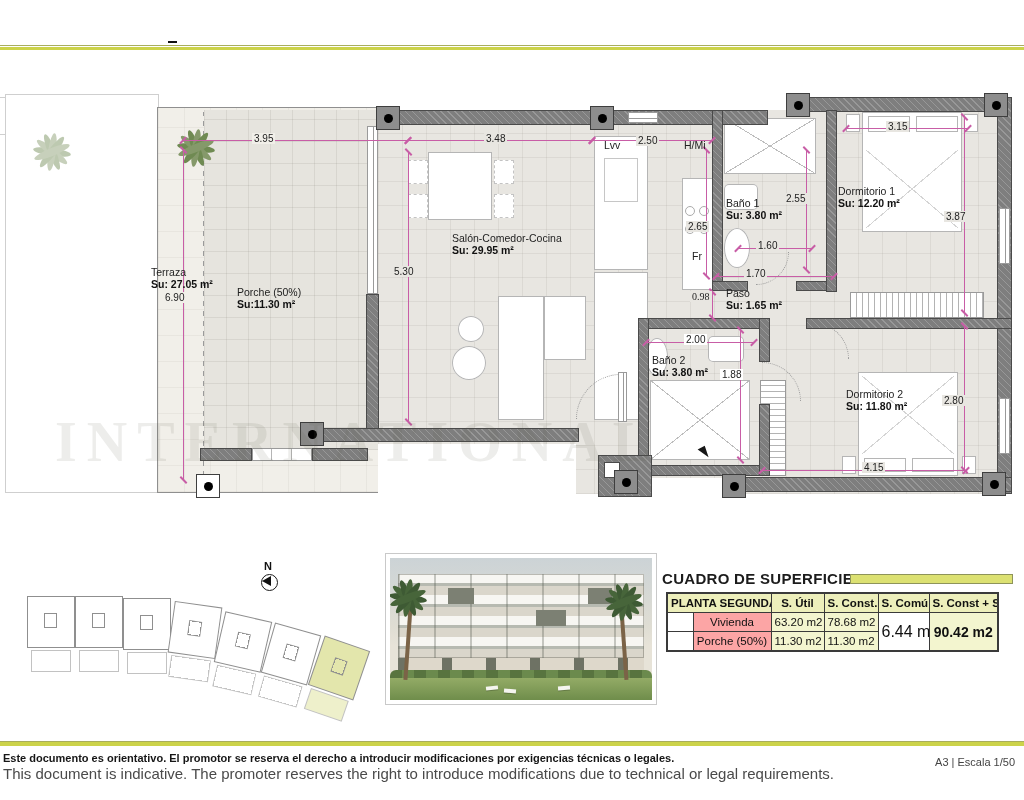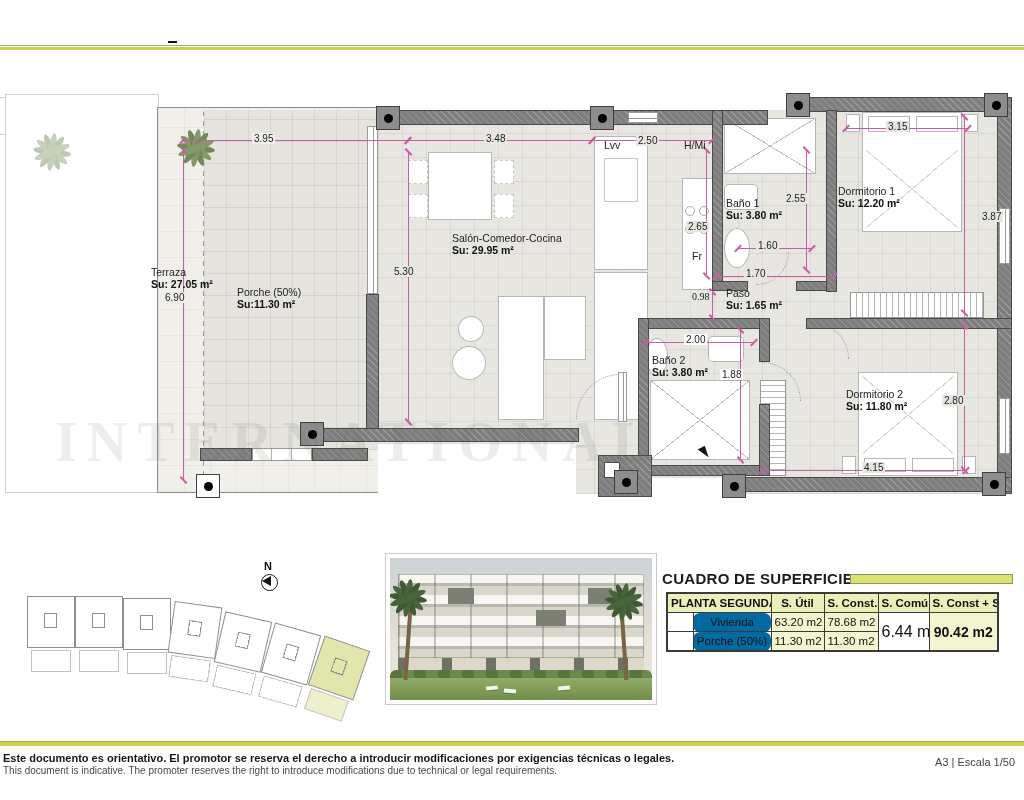--- a/index.html
+++ b/index.html
@@ -105,27 +105,27 @@
   .r-trunk{position:absolute;width:4px;background:#7b6347;}
   .r-lounge{position:absolute;width:12px;height:4px;background:#f5f5f0;box-shadow:0 1px 0 rgba(0,0,0,.2);}
   
   .tbl-title{position:absolute;font-size:15px;font-weight:bold;letter-spacing:.3px;color:#1c1c1c;z-index:2;}
   .tbl-bar{position:absolute;background:#dce172;box-shadow:inset 0 0 0 1px #8e945a;z-index:2;}
   table.surf{position:absolute;border-collapse:collapse;z-index:2;font-size:11.5px;color:#111;
     border:2px solid #3a3a3a;table-layout:fixed;}
   table.surf th, table.surf td{border:1px solid #3a3a3a;padding:0 3px;height:18px;text-align:center;
     overflow:hidden;white-space:nowrap;}
   table.surf th{background:#edefbb;font-weight:bold;font-size:11.5px;}
-  td.c-name{text-align:left;padding-left:7px;background:#0369a1;border-radius:7px;}
+  td.c-name{text-align:left;padding-left:7px;background:#fca5a5;}
   td.c-val{background:#f3f5cf;}
   td.c-com{background:#fff;font-size:16px;}
   td.c-tot{background:#f3f5cf;font-weight:bold;font-size:14px;}
   
   .foot-es{position:absolute;font-size:11px;font-weight:bold;color:#161616;}
-  .foot-en{position:absolute;font-size:10px;color:#4a4a4a;}
+  .foot-en{position:absolute;font-size:15px;color:#4a4a4a;}
   .foot-scale{position:absolute;font-size:11px;color:#444;}
 </style>
 </head>
 <body>
 
 <div class="page">
 
   <div class="title-tick"></div>
   <div class="hline-thin" style="top:45px;"></div>
   <div class="hline-yellow" style="top:47px;"></div>
@@ -260,21 +260,21 @@
   <div class="dimh" style="left:762px;top:470px;width:204px;"></div>
 
   <span class="dlabel dlabel--t" style="left:252px;top:133px;">3.95</span>
   <span class="dlabel" style="left:484px;top:133px;">3.48</span>
   <span class="dlabel" style="left:636px;top:135px;">2.50</span>
   <span class="dlabel" style="left:886px;top:121px;">3.15</span>
   <span class="dlabel dlabel--t" style="left:163px;top:292px;">6.90</span>
   <span class="dlabel" style="left:392px;top:266px;">5.30</span>
   <span class="dlabel" style="left:686px;top:221px;">2.65</span>
   <span class="dlabel" style="left:784px;top:193px;">2.55</span>
-  <span class="dlabel" style="left:980px;top:211px;">3.87</span>
+  <span class="dlabel" style="left:944px;top:211px;">3.87</span>
   <span class="dlabel" style="left:942px;top:395px;">2.80</span>
   <span class="dlabel" style="left:756px;top:240px;">1.60</span>
   <span class="dlabel" style="left:744px;top:268px;">1.70</span>
   <span class="dlabel" style="left:690px;top:291px;font-family:Liberation Serif, serif;">0.98</span>
   <span class="dlabel dlabel--w" style="left:684px;top:334px;">2.00</span>
   <span class="dlabel dlabel--w" style="left:720px;top:369px;">1.88</span>
   <span class="dlabel" style="left:862px;top:462px;">4.15</span>
 
   <div class="room-label" style="left:151px;top:266px;width:90px;">
     <span>Terraza</span>

